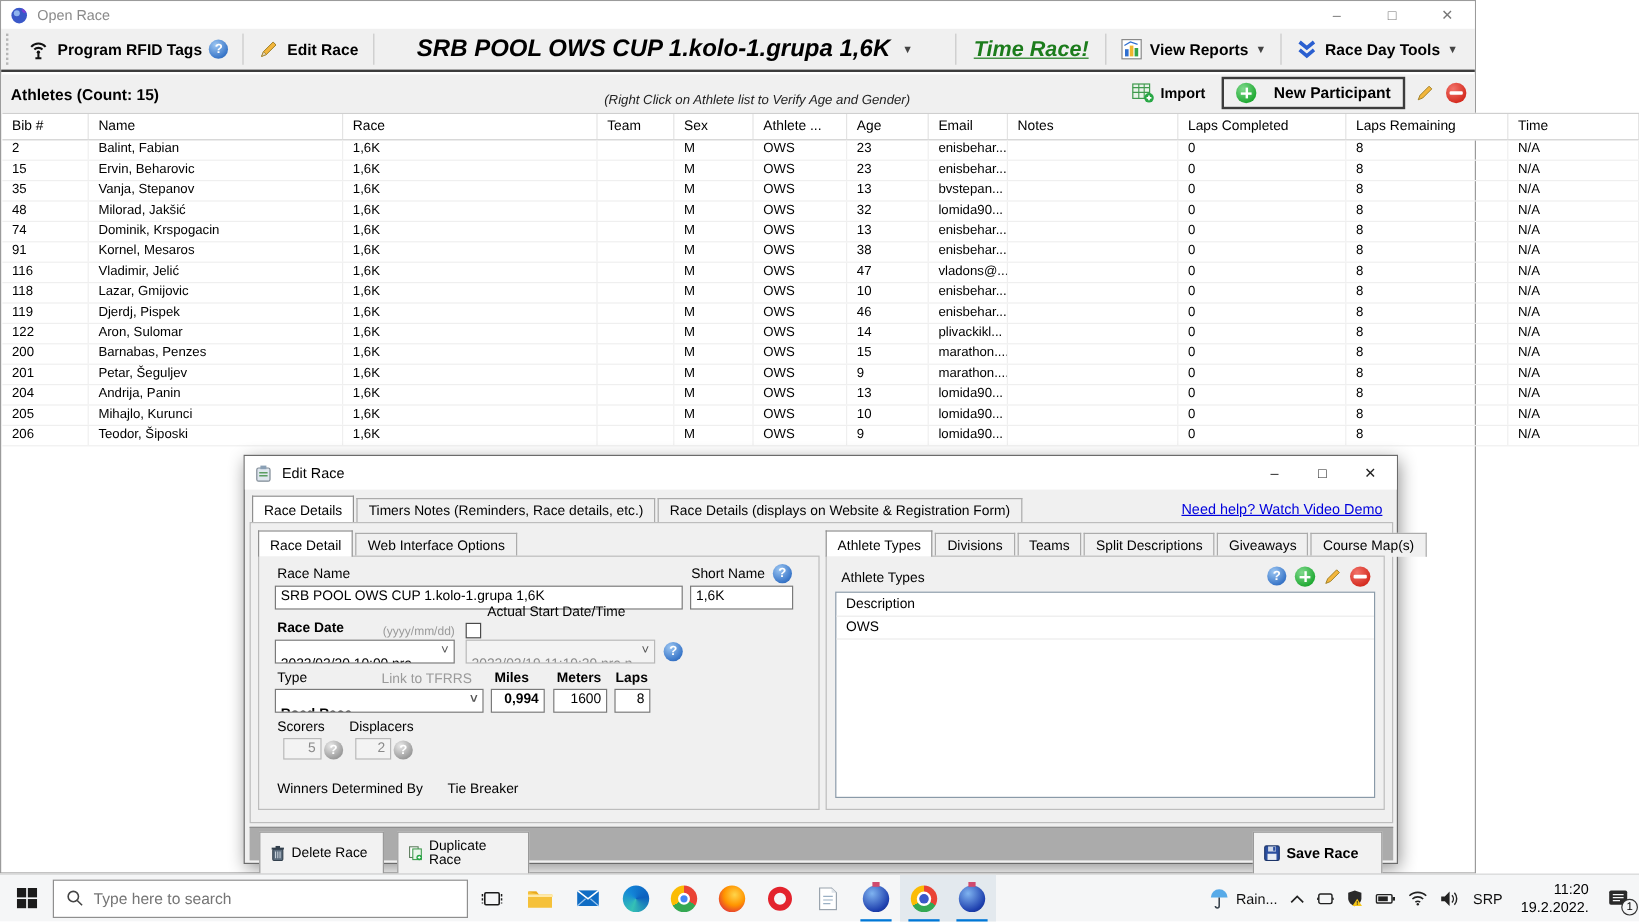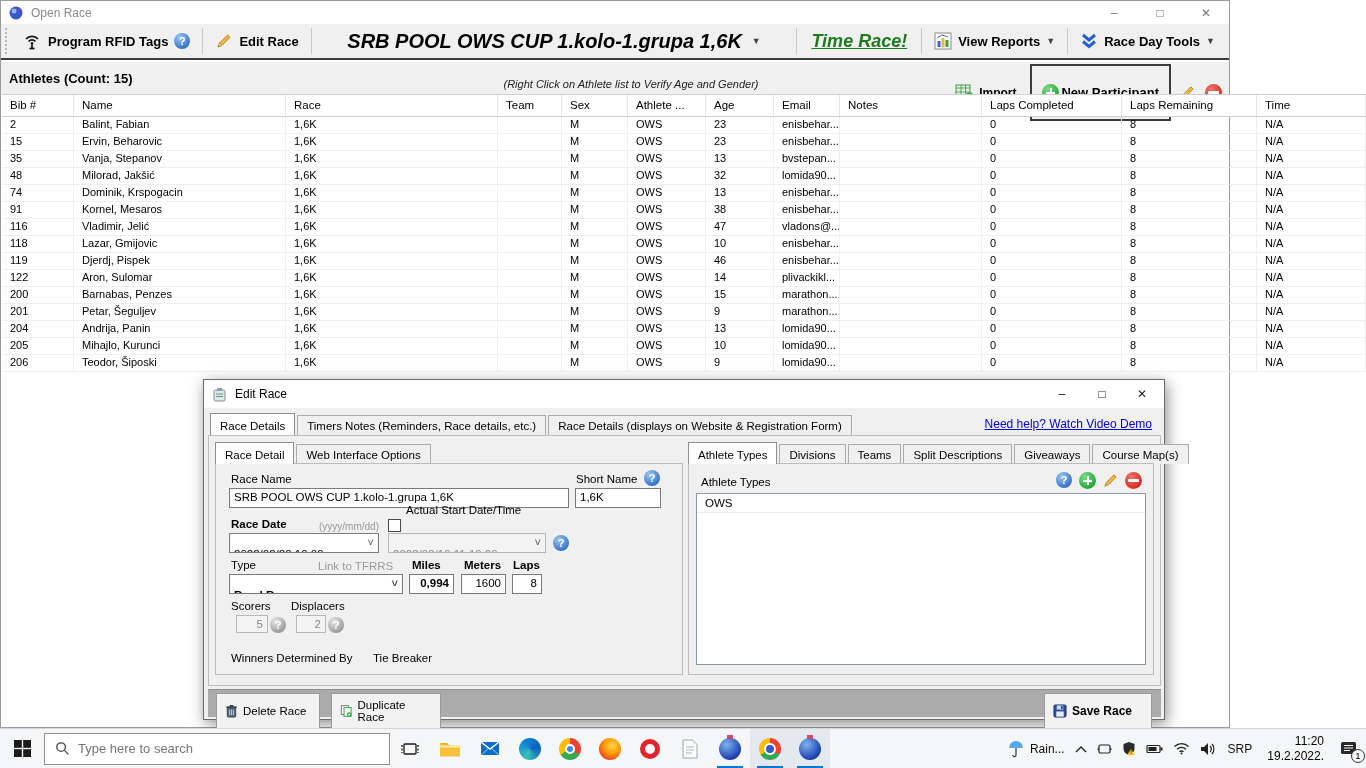--- a/index.html
+++ b/index.html
@@ -24,21 +24,21 @@
   .caret { font-size:9px; color:#444; }
   .time-race { color:#1c7c1c; font-size:18px; font-weight:bold; font-style:italic; text-decoration:underline; padding:0 10px; }
   .qicon { width:16px; height:16px; border-radius:50%; background:radial-gradient(circle at 35% 28%, #9cc6f2, #3a77c9 70%, #2a5da6); color:#fff; font-weight:bold; font-size:11px; display:inline-flex; align-items:center; justify-content:center; flex:0 0 auto; }
   .qicon.gray { background:radial-gradient(circle at 35% 28%, #e8e8e8, #9c9c9c 70%, #8a8a8a); color:#fff; }
 
   .athletes-bar { position:absolute; left:0; top:61px; width:100%; height:32px; background:#f0f0f0; display:flex; align-items:center; }
   .athletes-title { font-weight:bold; font-size:13px; margin-left:8px; }
   .athletes-hint { position:absolute; left:420px; width:420px; text-align:center; font-style:italic; font-size:11px; color:#222; top:16px; }
   .hdr-actions { position:absolute; right:6px; top:2px; display:flex; align-items:center; gap:6px; }
   .import-btn { display:flex; align-items:center; gap:5px; font-weight:bold; font-size:12px; padding:5px 8px; }
-  .newpart-btn { display:flex; align-items:center; gap:2px; font-weight:bold; font-size:13px; padding:18px 10px; background:#f0f0f0; border:2px solid #3c3c3c;text-align:right; }
+  .newpart-btn { display:flex; align-items:center; gap:14px; font-weight:bold; font-size:13px; padding:3px 10px; background:#f0f0f0; border:2px solid #3c3c3c;text-align:right; }
   .iconbtn { width:20px; height:20px; display:flex; align-items:center; justify-content:center; }
   .noentry { width:17px; height:17px; border-radius:50%; background:radial-gradient(circle at 35% 30%, #f2736a, #d42a1e 75%); position:relative; }
   .noentry::after { content:""; position:absolute; left:3px; right:3px; top:7px; height:3px; background:#fff; border-radius:1px; }
   .plus-circle { width:17px; height:17px; border-radius:50%; background:radial-gradient(circle at 35% 30%, #7fd98c, #1da830 75%); color:#fff; position:relative; }
   .plus-circle::before { content:""; position:absolute; left:4px; right:4px; top:7.5px; height:2.5px; background:#fff; }
   .plus-circle::after { content:""; position:absolute; top:4px; bottom:4px; left:7.5px; width:2.5px; background:#fff; }
 
   
   .grid-cols { display:grid; grid-template-columns:72px 212px 212px 64px 66px 78px 68px 66px 142px 140px 135px 1fr; }
   .thead { position:absolute; left:1px; top:93px; width:1364px; height:23px; background:#fff; border-bottom:1px solid #cfcfcf; border-top:1px solid #cfcfcf; }
@@ -515,20 +515,21 @@
         <span class="fld-label" style="left:12px; top:12px;">Athlete Types</span>
         <span class="qicon" style="position:absolute; left:367px; top:8px;">?</span>
         <span class="plus-circle" style="position:absolute; left:390px; top:8px;"></span>
         <span style="position:absolute; left:413px; top:8px;">
           <svg width="17" height="17" viewBox="0 0 18 18">
               <path d="M3 15 l1.6-4 8-8 2.4 2.4 -8 8z" fill="#f3b63c" stroke="#9a7a20" stroke-width=".8"></path>
             </svg>
         </span>
         <span class="noentry" style="position:absolute; left:436px; top:8px;"></span>
         <div class="listbox" style="left:7px; top:29px; width:450px; height:172px;">
+          <div class="list-hdr">Description</div>
           <div class="list-item">OWS</div>
         </div>
       </div>
     </div>
 
     <div class="dlg-footer">
       <div class="dfbtn" style="left:8px; width:104px;">
         <svg width="13" height="14" viewBox="0 0 14 15">
             <rect x="2.5" y="4" width="9" height="10" rx="1" fill="#5a6b7c" stroke="#33404d"></rect>
             <rect x="1.5" y="2.5" width="11" height="1.8" fill="#33404d"></rect>

